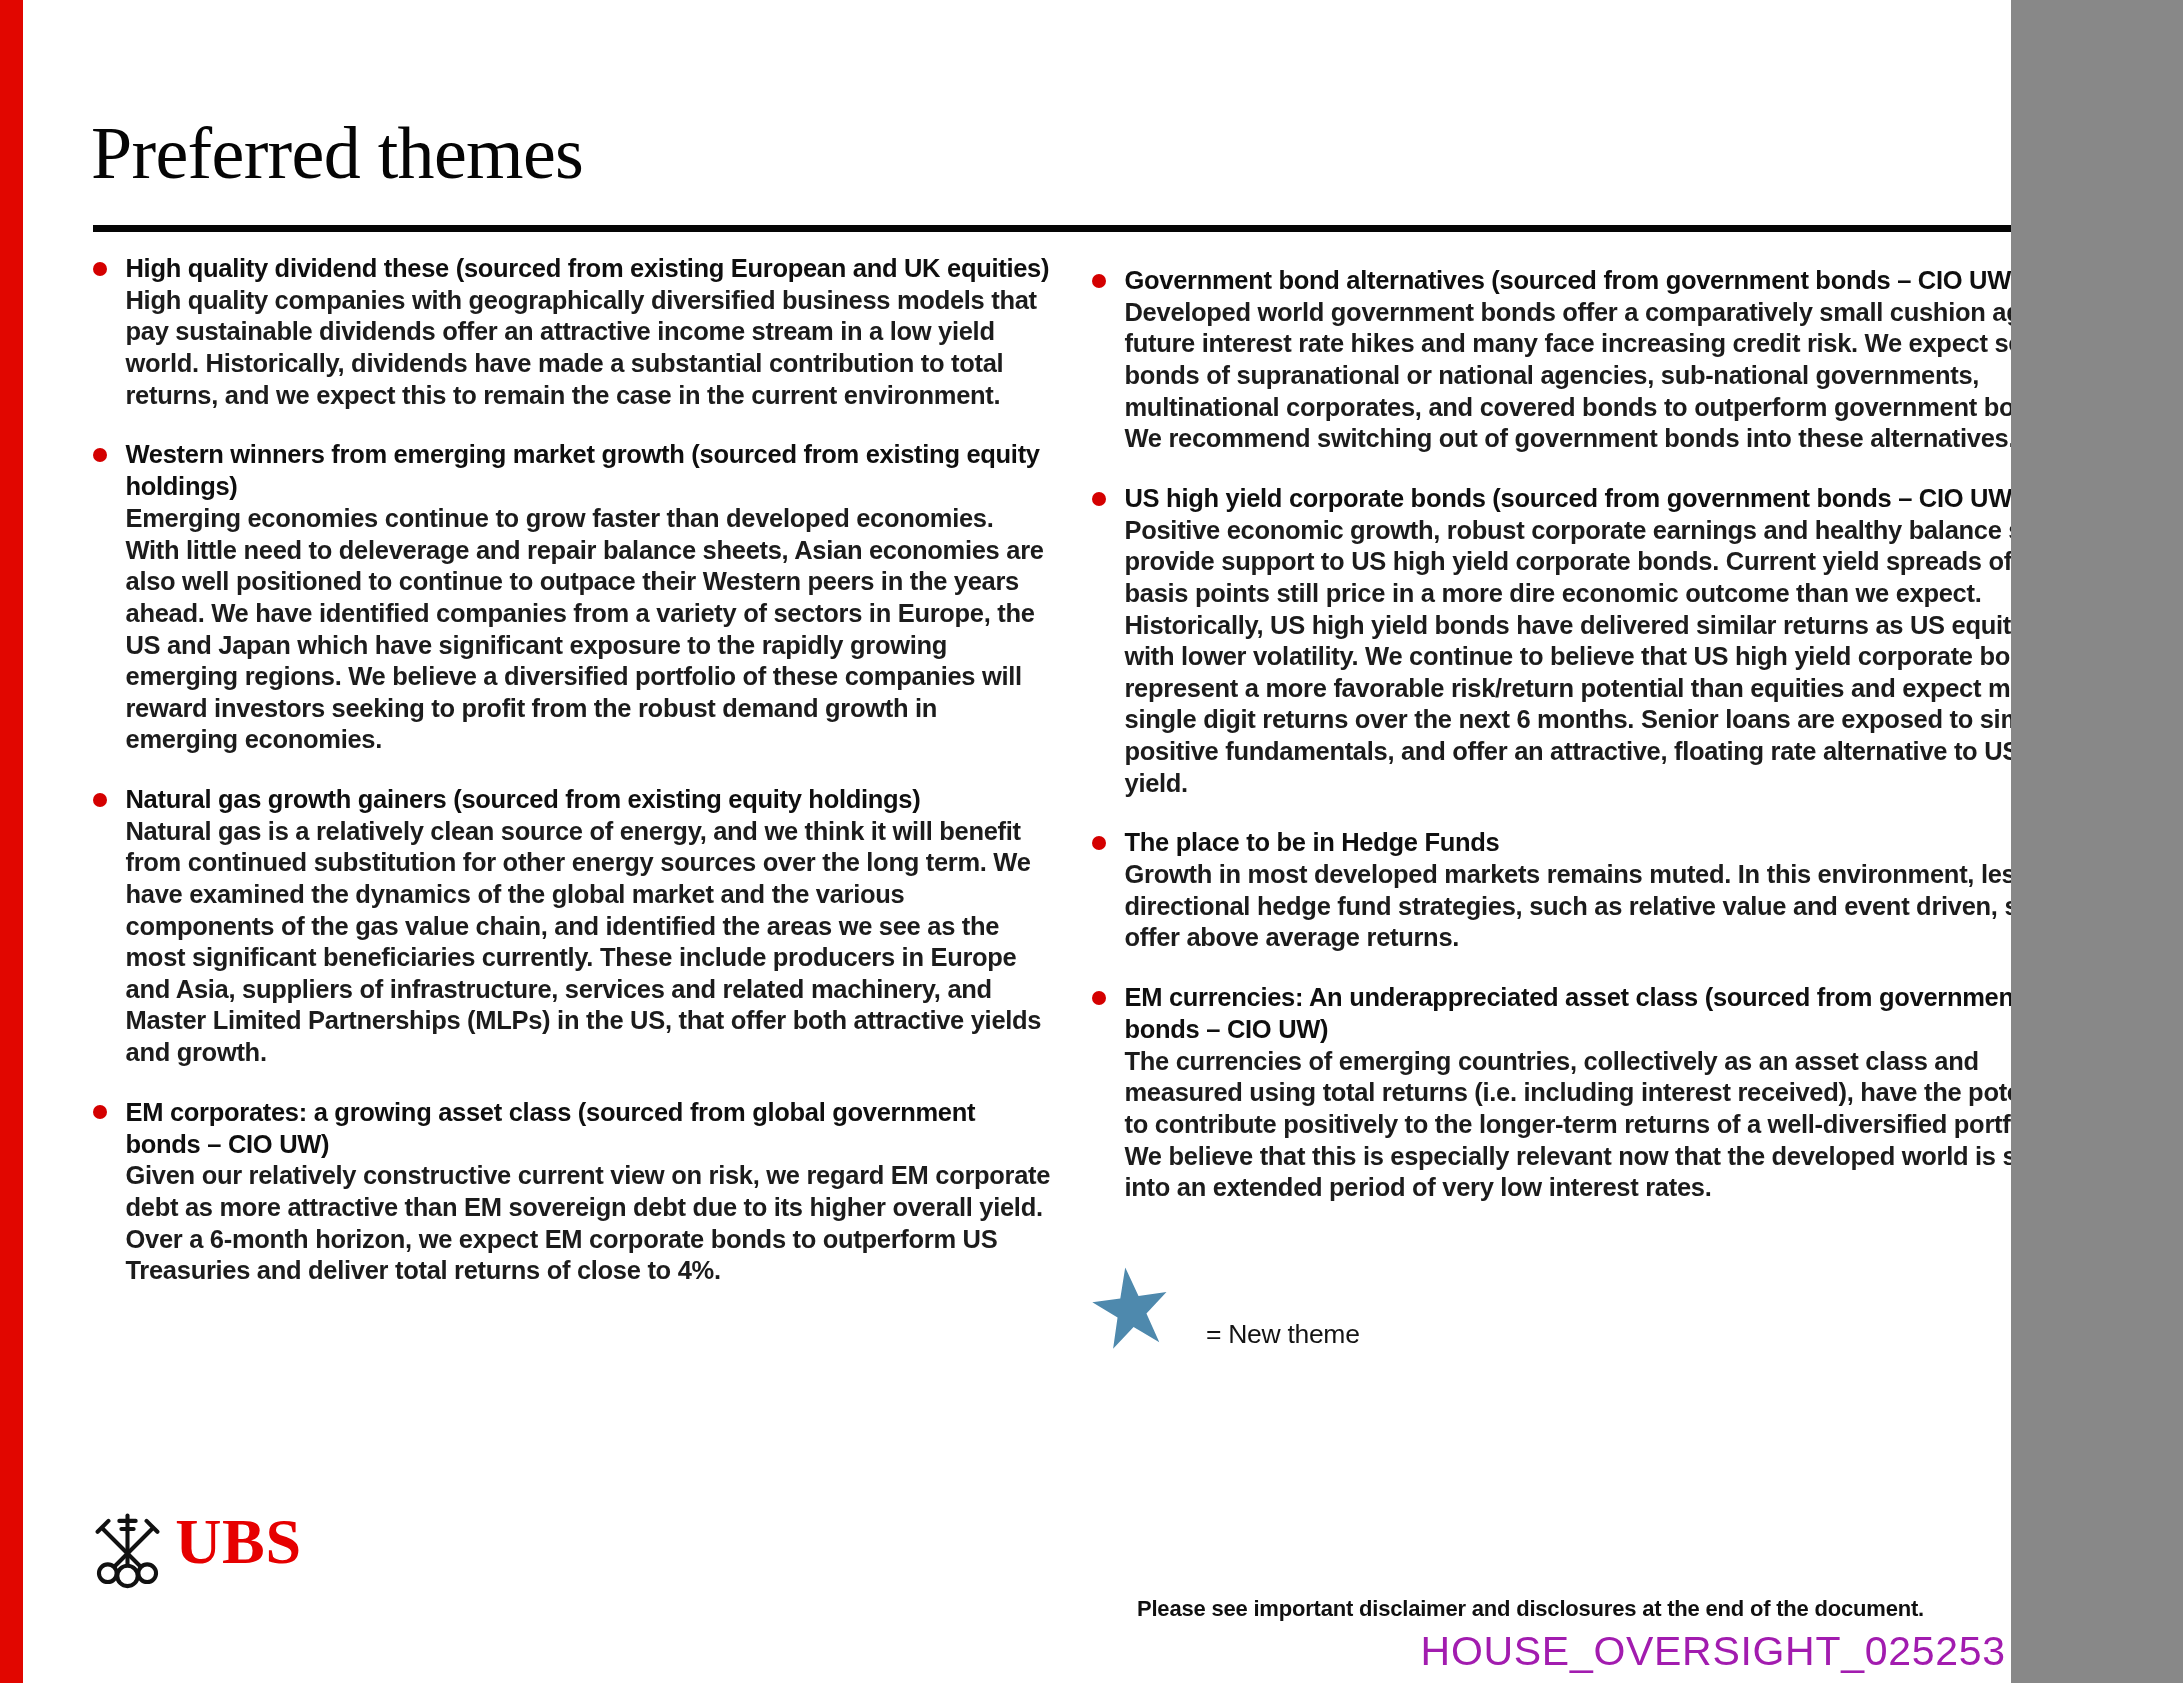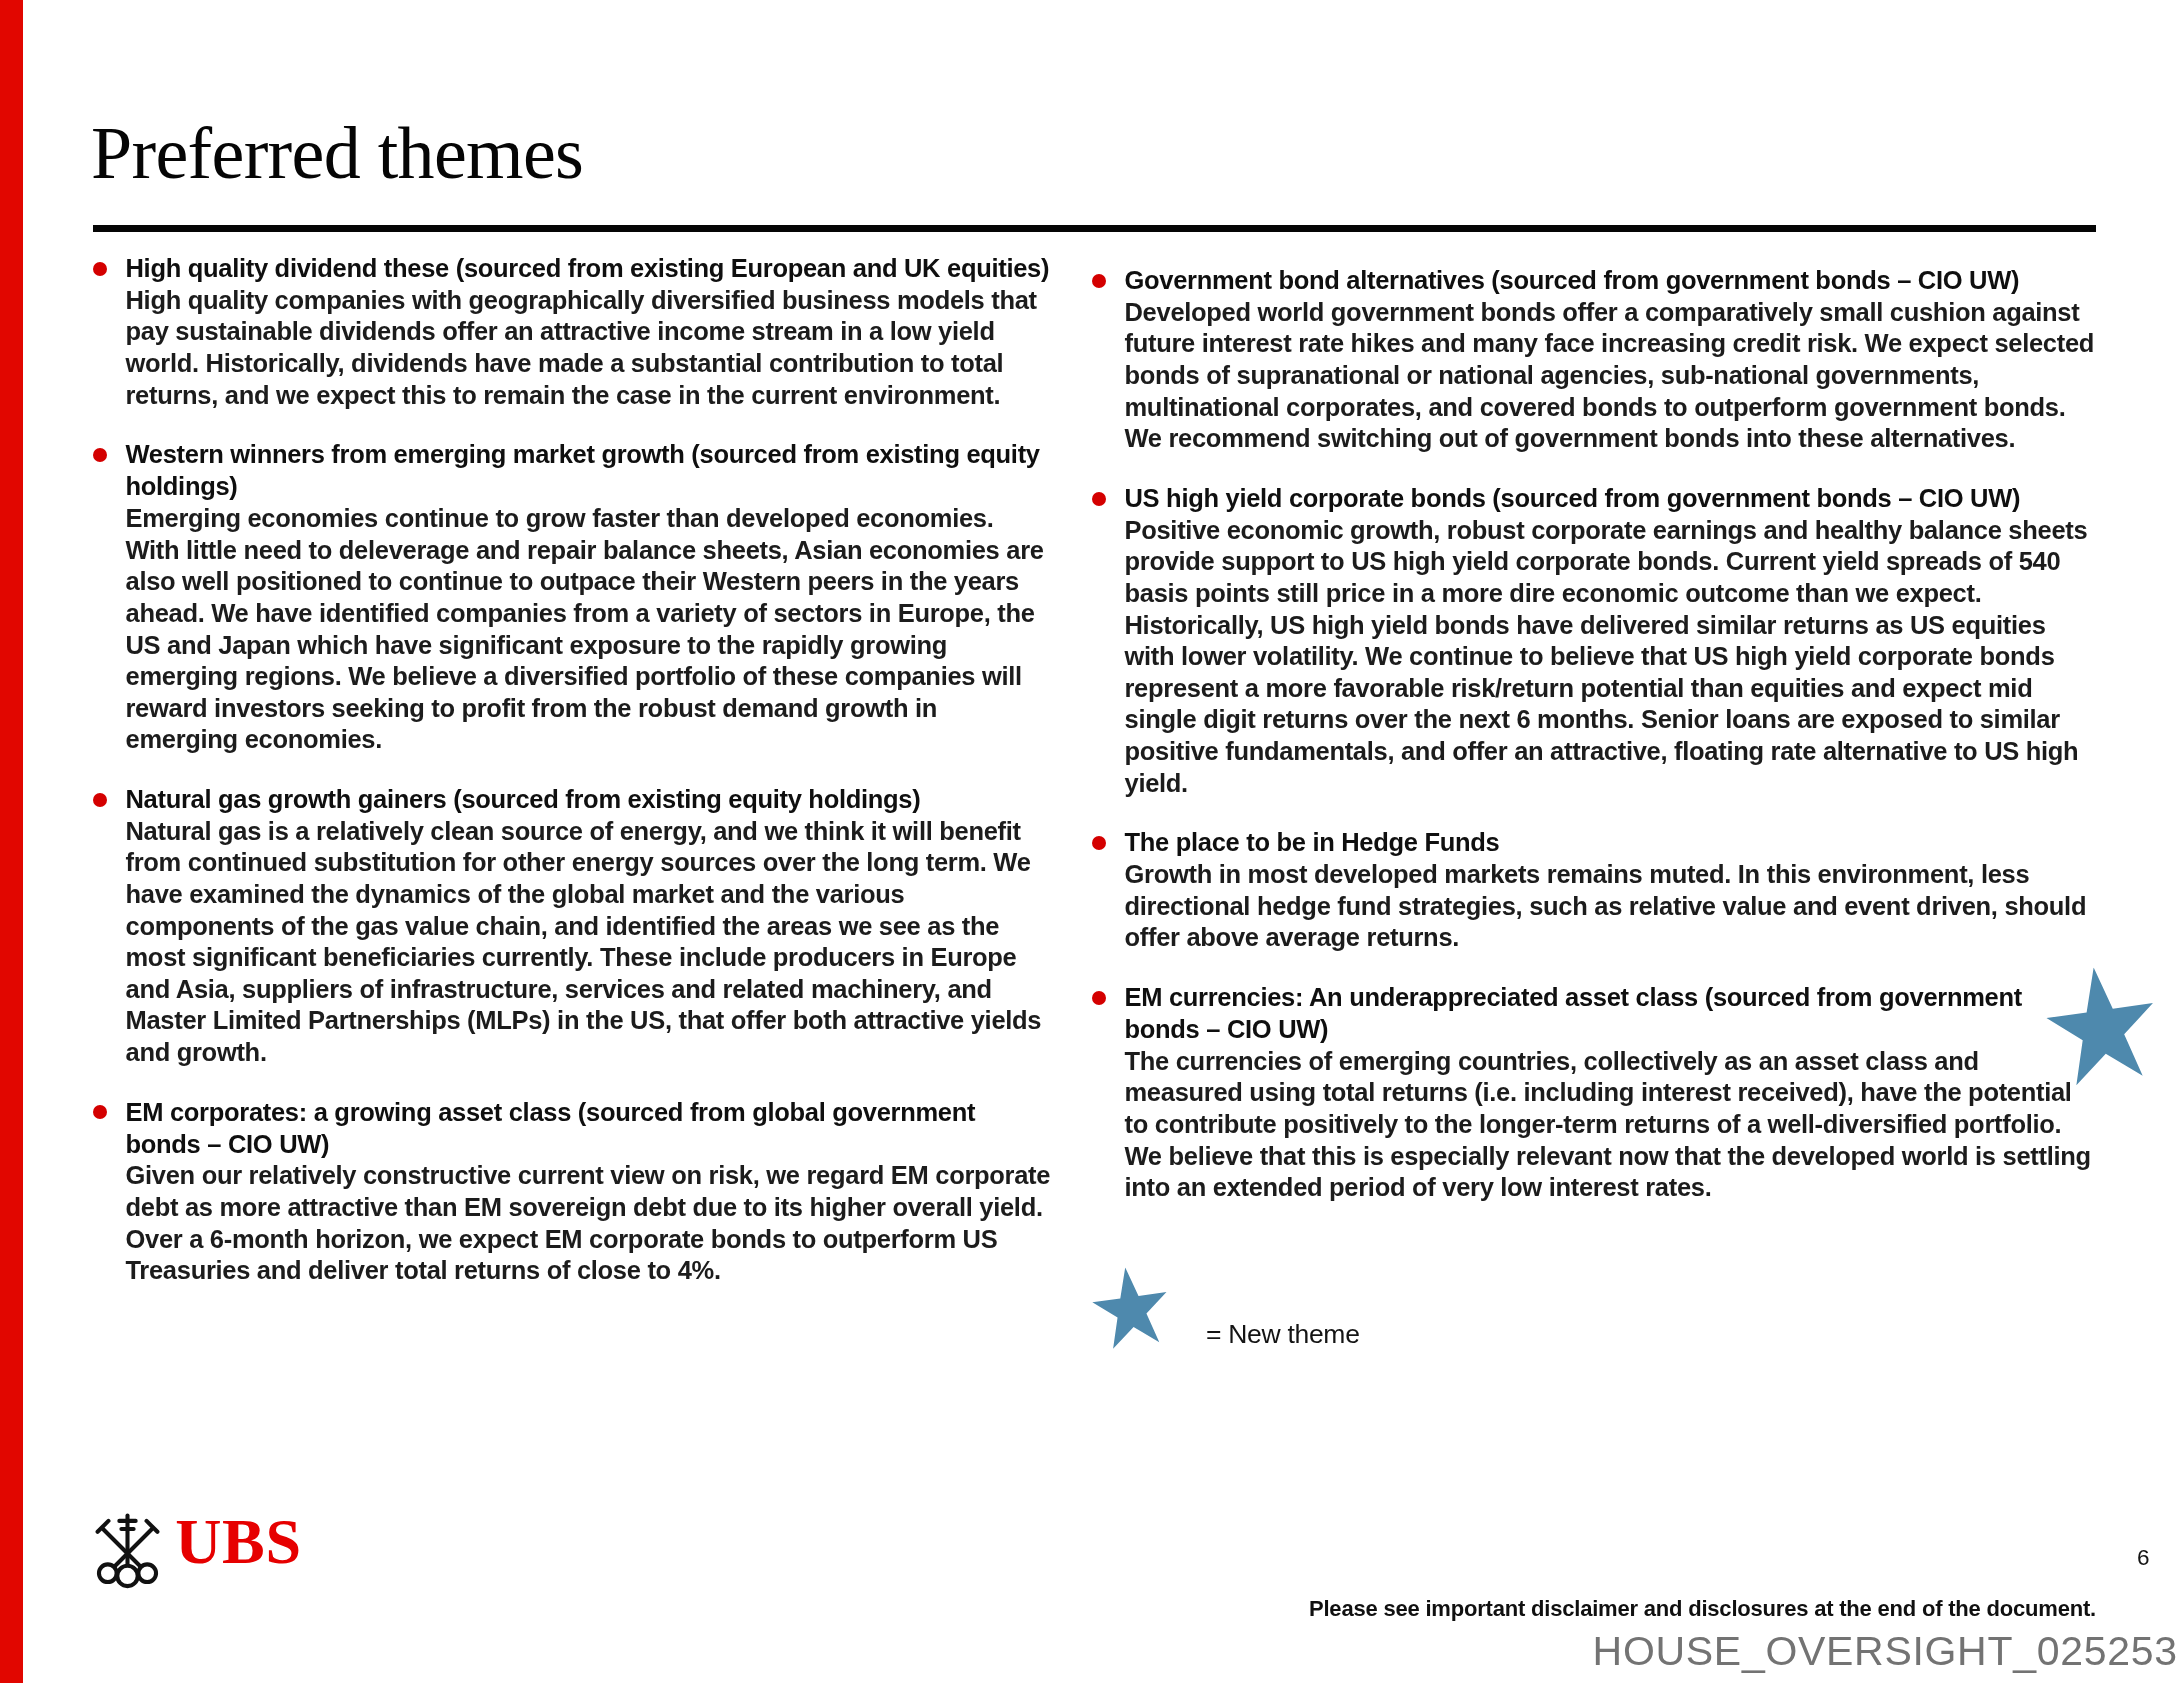--- a/index.html
+++ b/index.html
@@ -1,16 +1,16 @@
 <!DOCTYPE html>
 <html style="font-size:10.6px"><head>
 <meta charset="utf-8">
 <style>
   html,body{margin:0;padding:0;background:#888;}
-  .page{position:relative;width:2183px;height:1683px;background:#ffffff;overflow:hidden;
+  .page{position:relative;width:2011px;height:1683px;background:#ffffff;overflow:hidden;
         font-family:"Liberation Sans",sans-serif;}
   .redbar{position:absolute;left:0;top:0;width:22.5px;height:1683px;background:#e10600;}
   .title{position:absolute;left:91px;top:111px;font-family:"Liberation Serif",serif;
          font-weight:400;font-size:74px;line-height:1.15;color:#050505;letter-spacing:-0.7px;}
   .rule{position:absolute;left:93px;top:225px;width:2003px;height:6.6px;background:#050505;}
   .col{position:absolute;top:253px;}
   .col-left{left:93px;width:959px;}
   .col-right{left:1092px;width:1006px;margin-top:12px;}
   .item{display:flex;margin-bottom:28px;position:relative;}
   .dot{width:14px;height:14px;border-radius:50%;background:#d40000;margin-top:8.6px;flex:0 0 14px;}
@@ -21,21 +21,21 @@
   .legend{display:flex;align-items:flex-end;margin-top:63px;}
   .legend .star{width:78px;height:83px;transform:rotate(-8deg);flex:0 0 78px;}
   .legend-label{font-size:26.5px;color:#141414;margin-left:36px;letter-spacing:-0.3px;}
   .logo{position:absolute;left:93px;top:1510px;display:flex;}
   .logo .keys{width:69px;height:87px;}
   .wordmark{font-family:"Liberation Serif",serif;font-weight:600;font-size:64px;line-height:1;
             color:#e60000;margin-left:13.2px;letter-spacing:0.7px;}
   .pagenum{position:absolute;left:2137px;top:1545px;font-size:22.5px;color:#141414;}
   .disclaimer{position:absolute;right:87px;top:1587px;font-size:22px;font-weight:700;color:#101010;
               letter-spacing:-0.2px;margin-top:9px;}
-  .watermark{position:absolute;right:5.3px;top:1628px;font-size:41px;color:#737373;letter-spacing:0.7px;}
+  .watermark{position:absolute;right:5.3px;top:1628px;font-size:41px;color:#a21caf;letter-spacing:0.7px;}
 </style>
 </head>
 <body>
 
 <div class="page">
 
   <div class="redbar"></div>
 
   <div class="title">Preferred themes</div>
   <div class="rule"></div>

